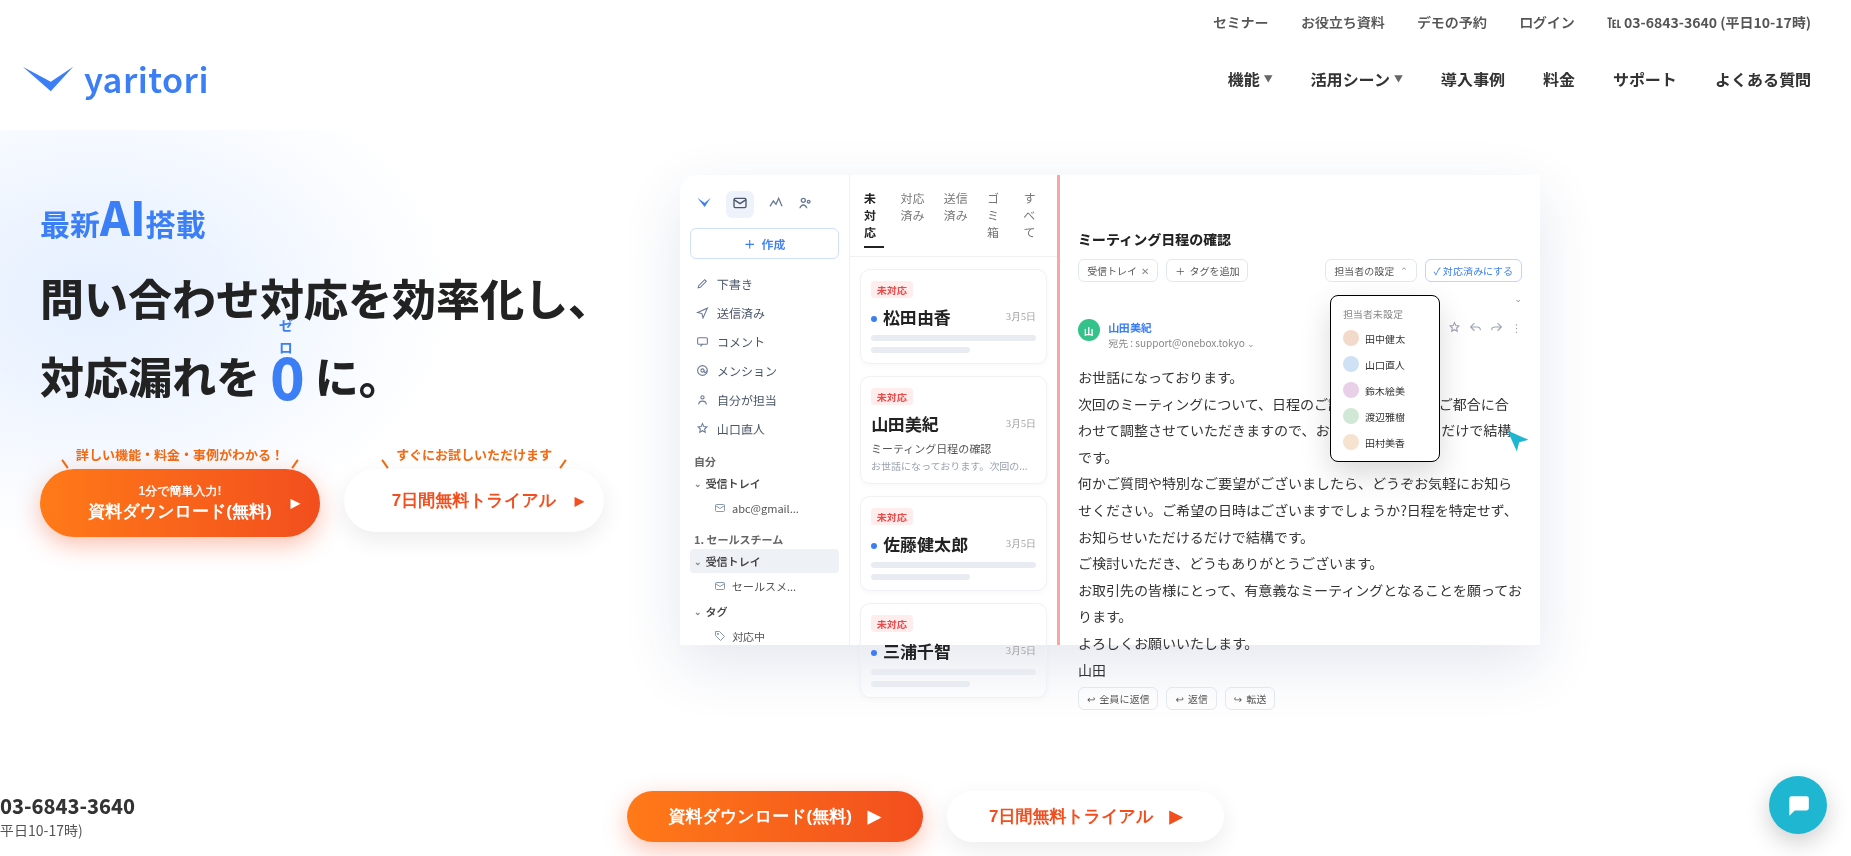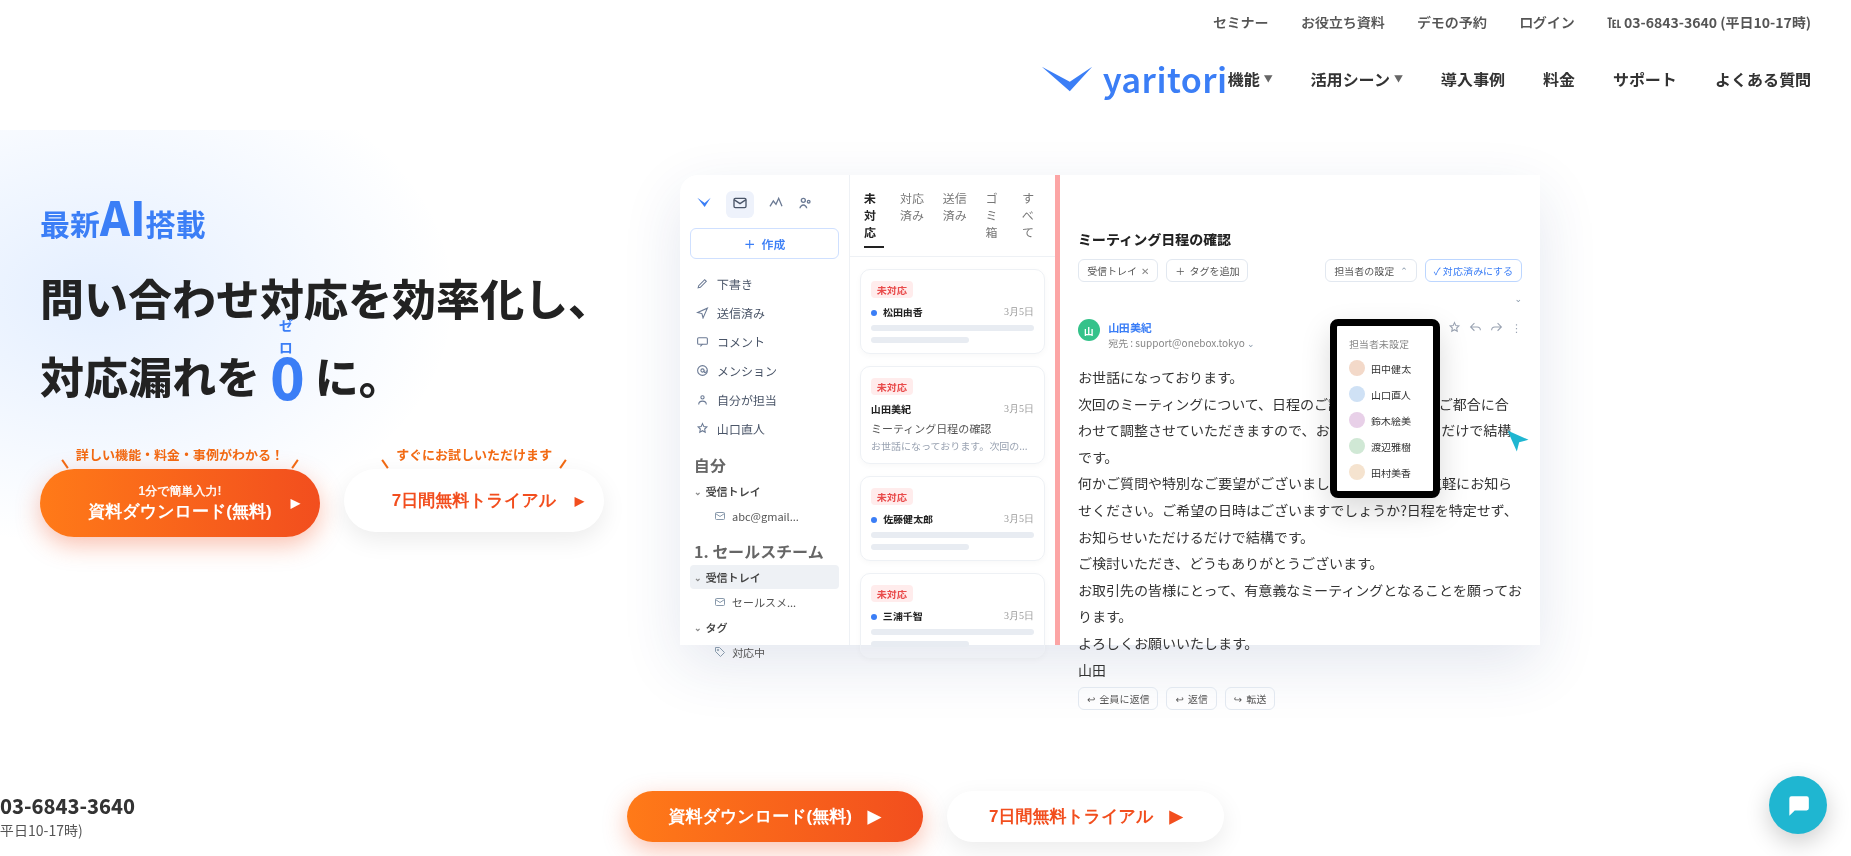--- a/index.html
+++ b/index.html
@@ -4,21 +4,21 @@
 <style>
 * { margin: 0; padding: 0; box-sizing: border-box; }
 body { font-family: "Hiragino Sans", "Noto Sans JP", sans-serif; background: #fff; color: #333; width: 1851px; height: 856px; overflow: hidden; position: relative; }
 
 
 .topbar { display:flex; justify-content:flex-end; gap:32px; padding:12px 40px 0; font-size:14px; color:#555; }
 .topbar a { color:#555; text-decoration:none; cursor:pointer; font-weight:600;}
 .topbar .tel { font-weight:700; }
 
 
-.header { display:flex; align-items:center; justify-content:flex-end; padding:22px 40px 20px 32px; }
+.header { display:flex; align-items:center; justify-content:space-between; padding:22px 40px 20px 20px; }
 .logo { display:flex; align-items:center; gap:8px; color:#3b7ef6; font-size:34px; font-weight:600; letter-spacing:0.5px;}
 .logo svg { width:56px; height:48px; }
 .mainnav { display:flex; gap:38px; font-size:16px; font-weight:700; color:#333; }
 .mainnav a { color:#333; text-decoration:none; cursor:pointer; display:flex; align-items:center; gap:4px;}
 .caret { font-size:9px; color:#666; }
 
 
 .hero { display:flex; padding:40px 0 0 40px; position:relative; }
 .hero-left { flex:0 0 600px; padding-top:20px; }
 .badge-ai { color:#3b7ef6; font-size:30px; font-weight:700; }
@@ -42,34 +42,34 @@
 
 
 .app { position:absolute; left:680px; top:175px; width:860px; background:#fff; border-radius:18px 0 0 0; box-shadow:0 20px 60px rgba(30,60,120,.12); display:flex; height:470px; overflow:visible;}
 .app-sidebar { width:170px; border-right:1px solid #eef1f5; padding:14px 10px; font-size:12px;}
 .app-iconrow { display:flex; gap:14px; align-items:center; padding:2px 6px 10px; color:#5a6b8c;}
 .app-iconrow .on { background:#eef2fb; border-radius:6px; padding:4px 6px;}
 .app-iconrow svg { width:16px; height:16px; }
 .compose { display:flex; gap:6px; align-items:center; justify-content:center; color:#3b7ef6; border:1px solid #cfe0ff; border-radius:6px; padding:6px 0; font-weight:600; font-size:12px; margin-bottom:10px;}
 .side-item { display:flex; gap:8px; align-items:center; padding:6px 6px; color:#4a5568; border-radius:6px; cursor:pointer;}
 .side-item svg { width:13px; height:13px; flex:none; color:#6b7a94;}
-.side-label { font-size:16px; color:#666; margin:10px 0 2px 4px; font-weight:700;}
+.side-label { font-size:11px; color:#666; margin:10px 0 2px 4px; font-weight:700;}
 .side-sub { padding-left:20px; font-size:11px; color:#555;}
 .side-sub .row { display:flex; gap:6px; align-items:center; padding:5px 4px;}
 .side-caret { font-size:9px; color:#888; margin-right:4px;}
 .active-sub { background:#eef1f5; border-radius:4px;}
 .side-section{display:flex;align-items:center;padding:4px 4px;font-size:11px;color:#444;font-weight:600;}
 
-.app-list { width:210px; border-right:5px solid #fca5a5; font-size:12px;}
+.app-list { width:210px; border-right:3px solid #fca5a5; font-size:12px;}
 .app-tabs { display:flex; gap:16px; padding:14px 14px 8px; font-size:12px; color:#777; border-bottom:1px solid #eef1f5;}
 .app-tabs .on { color:#222; font-weight:700; border-bottom:2px solid #222; padding-bottom:6px;}
 .mail-card { margin:12px 10px; padding:10px; border:1px solid #eef1f5; border-radius:10px; box-shadow:0 2px 6px rgba(0,0,0,.03);}
 .chip { display:inline-block; background:#ffecec; color:#e94b4b; font-size:10px; border-radius:4px; padding:1px 6px; font-weight:700;}
 .mail-row { display:flex; justify-content:space-between; align-items:center; margin-top:6px;}
-.sender { font-size:10px; font-weight:700; color:#222;}
+.sender { font-size:17px; font-weight:700; color:#222;}
 .dot { width:6px;height:6px;border-radius:50%;background:#3b7ef6;display:inline-block;margin-right:6px;vertical-align:middle;}
 .date { font-size:10px; color:#999;font-family:Liberation Serif, serif;}
 .ph { height:6px; background:#e8ecf2; border-radius:3px; margin-top:6px;}
 .ph.short { width:60%;}
 .subj { font-size:11px; color:#555; margin-top:4px;}
 .snip { font-size:10px; color:#9aa3b2; margin-top:2px;}
 
 .app-detail { flex:1; padding:14px 18px; font-size:12px; position:relative;}
 .det-title { font-size:14px; font-weight:800; color:#222; margin-top:40px;}
 .det-tags { display:flex; gap:8px; margin-top:10px; align-items:center; justify-content:space-between;}
@@ -81,21 +81,21 @@
 .avatar { width:22px;height:22px;border-radius:50%;background:#34c28a;color:#fff;font-size:10px;display:flex;align-items:center;justify-content:center;font-weight:700;}
 .det-from { font-size:11px; color:#3b7ef6; font-weight:700;}
 .det-to { font-size:10px; color:#888;}
 .det-actions { margin-left:auto; display:flex; gap:8px; color:#9aa3b2; font-size:11px; align-items:center;}
 .det-actions svg{width:13px;height:13px;}
 .det-body { margin-top:14px; font-size:14px; line-height:1.9; color:#333; overflow:hidden;}
 .det-reply { display:flex; gap:8px; margin-top:4px;}
 .det-reply .rbt { border:1px solid #e2e8f0; border-radius:6px; padding:3px 8px; font-size:10px; color:#555; cursor:pointer; display:flex; gap:4px; align-items:center;}
 
 
-.dropdown { position:absolute; right:100px; top:120px; width:110px; background:#fff; border:7px solid #000000; border-radius:8px; box-shadow:0 12px 30px rgba(0,0,0,.15); padding:6px; z-index:20;margin-top:24px;}
+.dropdown { position:absolute; right:100px; top:120px; width:110px; background:#fff; border:1px solid #000000; border-radius:8px; box-shadow:0 12px 30px rgba(0,0,0,.15); padding:6px; z-index:20;}
 .dropdown .dhead { font-size:10px; color:#888; padding:4px 6px;}
 .dropdown .drow { display:flex; gap:6px; align-items:center; padding:5px 6px; font-size:10px; color:#333; cursor:pointer;}
 .dropdown .mini { width:16px;height:16px;border-radius:50%; background:#d7e3f7; font-size:8px; display:flex; align-items:center; justify-content:center;}
 .cursor-svg { position:absolute; right:8px; top:252px; z-index:21;}
 
 
 .footer-left { position:absolute; left:0; bottom:16px; font-size:14px;}
 .footer-left .tel2 { font-size:20px; font-weight:800; color:#333;}
 .footer-left .hrs { font-size:14px; color:#555;}
 .floating { position:absolute; left:50%; transform:translateX(-50%); bottom:14px; display:flex; gap:24px;}

